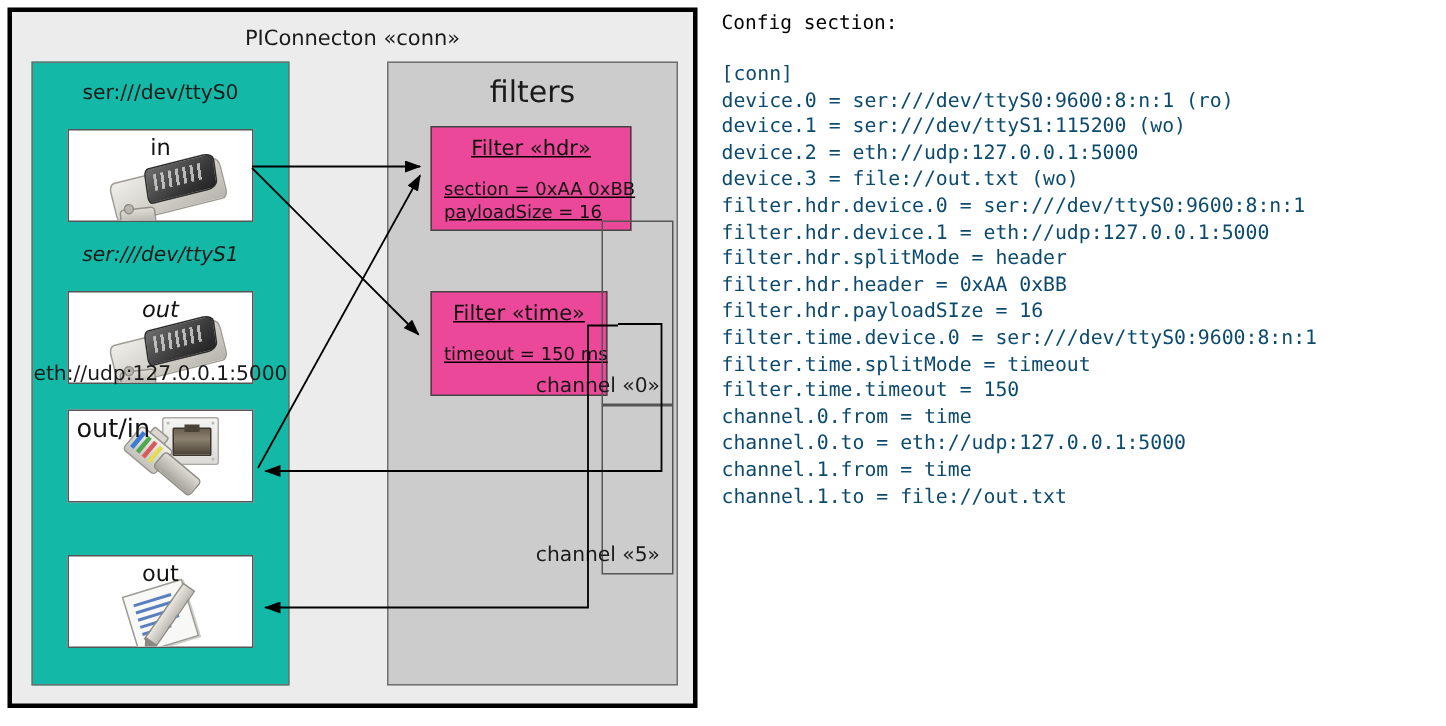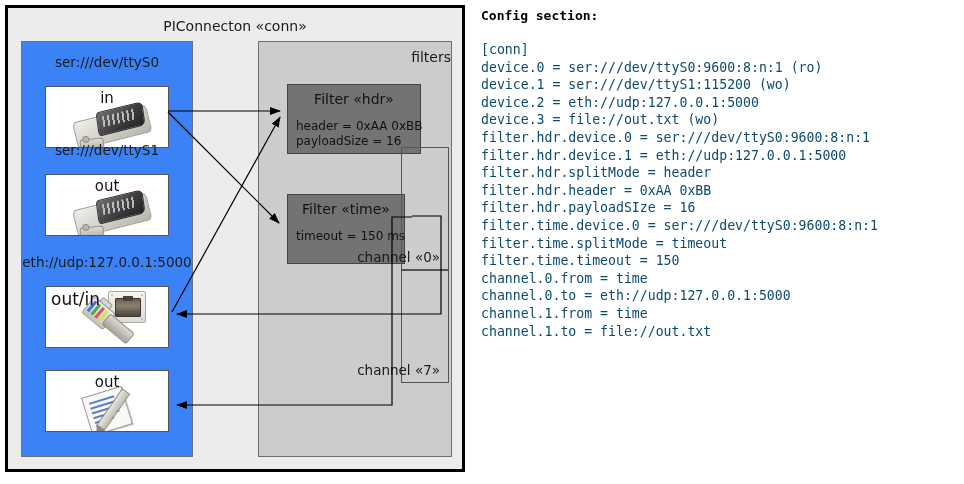--- a/index.html
+++ b/index.html
@@ -29,21 +29,21 @@
     text-align: center;
     font-size: 14px;
     color: #1a1a1a;
   }
 
   
   #devices-panel {
     position: absolute;
     left: 13px; top: 33px;
     width: 172px; height: 416px;
-    background: #3b82f6;
+    background: #14b8a6;
     border: 1.5px solid #707070;
     box-sizing: border-box;
   }
 
   .device-group { position: absolute; left: 0; width: 100%; }
   .device-label {
     text-align: center;
     font-size: 13.5px;
     color: #1a1a1a;
     margin-bottom: 3px;
@@ -218,29 +218,30 @@
   #filters-panel {
     position: absolute;
     left: 250px; top: 33px;
     width: 194px; height: 416px;
     background: #cccccc;
     border: 1.5px solid #707070;
     box-sizing: border-box;
   }
   #filters-title {
     position: absolute; left: 0; top: 7px; width: 100%;
-    text-align: right;
-    font-size: 14px;
+    text-align: center;
+    font-size: 20px;
     color: #1a1a1a;
   }
   .filter-box {
     position: absolute;
-    background: #737373;
+    background: #ec4899;
     border: 1.5px solid #444444;
     box-sizing: border-box;
+    text-decoration: underline;
   }
   .filter-name {
     text-align: center;
     font-size: 14px;
     color: #111111;
     margin-top: 6px;
   }
   .filter-props {
     margin: 12px 0 0 8px;
     font-size: 12px;
@@ -274,21 +275,21 @@
 
   
   #config-panel {
     position: absolute;
     left: 481px; top: 8px;
     width: 475px;
   }
   #config-heading {
     font-family: "DejaVu Sans Mono", "Liberation Mono", monospace;
     font-size: 13px;
-    font-weight: bold;
+    font-weight: normal;
     color: #000000;
     margin-bottom: 18px;
   }
   #config-lines {
     font-family: "DejaVu Sans Mono", "Liberation Mono", monospace;
     font-size: 13.2px;
     line-height: 17.6px;
     color: #0c4a6e;
     white-space: pre;
   }
@@ -309,35 +310,35 @@
         <div class="icon-serial">
           <div class="shell"></div>
           <div class="tail"></div>
           <div class="dblock"></div>
           <div class="pins"></div>
           <div class="screw s1"></div>
         </div>
       </div>
     </div>
 
-    <div class="device-group" style="top:100px;">
+    <div class="device-group" style="top:120px;font-style:italic;">
       <div class="device-label">ser:///dev/ttyS1</div>
       <div class="device-box">
         <div class="device-title">out</div>
         <div class="icon-serial">
           <div class="shell"></div>
           <div class="tail"></div>
           <div class="dblock"></div>
           <div class="pins"></div>
           <div class="screw s1"></div>
         </div>
       </div>
     </div>
 
-    <div class="device-group" style="top:212px;">
+    <div class="device-group" style="top:199px;">
       <div class="device-label">eth://udp:127.0.0.1:5000</div>
       <div class="device-box">
         <div class="device-title left-align">out/in</div>
         <div class="icon-ethport">
           <div class="jack"></div>
           <div class="dot d1"></div>
             <div class="dot d2"></div>
           <div class="dot d3"></div>
             <div class="dot d4"></div>
         </div>
@@ -370,38 +371,38 @@
       </div>
     </div>
   </div>
 
   <div id="filters-panel">
     <div id="filters-title">filters</div>
 
     <div class="filter-box" style="left:28px; top:42px; width:134px; height:70px;">
       <div class="filter-name">Filter «hdr»</div>
       <div class="filter-props">
-        <div>header = 0xAA 0xBB</div>
+        <div>section = 0xAA 0xBB</div>
         <div>payloadSize = 16</div>
       </div>
     </div>
 
     <div class="filter-box" style="left:28px; top:152px; width:118px; height:70px;">
       <div class="filter-name">Filter «time»</div>
       <div class="filter-props">
         <div>timeout = 150 ms</div>
       </div>
     </div>
 
     <div class="channel-box" style="left:142px; top:105px; width:48px; height:123px;">
       <div class="channel-label">channel «0»</div>
     </div>
 
     <div class="channel-box" style="left:142px; top:228px; width:48px; height:113px;">
-      <div class="channel-label">channel «7»</div>
+      <div class="channel-label">channel «5»</div>
     </div>
   </div>
 </div>
 
 <svg id="arrow-layer" viewBox="0 0 964 484" xmlns="http://www.w3.org/2000/svg">
   <defs>
     <marker id="ah" markerWidth="11" markerHeight="8" refX="10" refY="4" orient="auto" markerUnits="userSpaceOnUse">
       <path d="M0,0 L11,4 L0,8 z" fill="#000000"></path>
     </marker>
   </defs>

